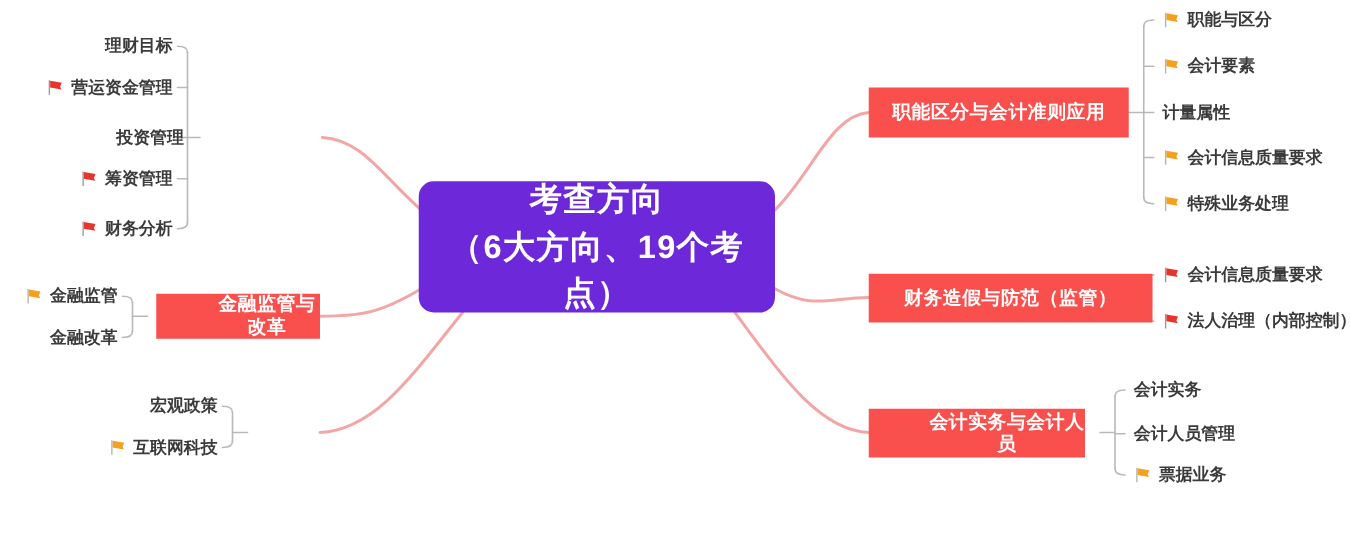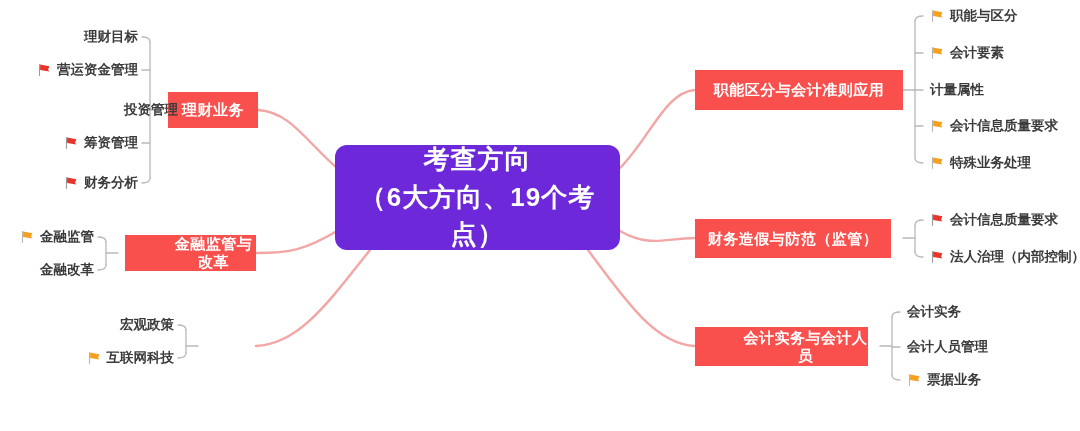--- a/index.html
+++ b/index.html
@@ -147,54 +147,51 @@
       <path d="M 892,347 L 900,347"></path>
       <path d="M 892,375 C 892,379 896,380 900,380"></path>
     </g>
   </svg>
 
   <div class="node center" style="left:335px; top:145px; width:285px; height:105px;">
     <span class="center-line1">考查方向</span>
     <span class="center-line2">（6大方向、19个考点）</span>
   </div>
 
-  <div class="node branch" style="left:168px; top:92px; width:90px; height:36px;">
-    <span>理财业务</span>
-  </div>
 
   <div class="node branch" style="left:125px; top:235px; width:131px; height:36px;padding-left:46px;">
     <span>金融监管与改革</span>
   </div>
 
 
   <div class="node branch" style="left:695px; top:70px; width:208px; height:40px;">
     <span>职能区分与会计准则应用</span>
   </div>
 
-  <div class="node branch" style="left:695px; top:219px; width:196px; height:39px;">
+  <div class="node branch" style="left:695px; top:219px; width:227px; height:39px;">
     <span>财务造假与防范（监管）</span>
   </div>
 
   <div class="node branch" style="left:695px; top:327px; width:173px; height:39px;padding-left:48px;">
     <span>会计实务与会计人员</span>
   </div>
 
   <div class="leaf align-right" style="right:942px; top:30px;">
     <span class="label">理财目标</span>
   </div>
   <div class="leaf align-right" style="right:942px; top:63px;">
     <span class="flag">
       <svg width="14" height="14" viewBox="0 0 14 14">
           <path d="M2.5,1.2 L2.5,12.8" stroke="#9a9a9a" stroke-width="1.1" fill="none"></path>
           <path d="M3.1,1.6 L12.4,3.2 L11.1,6.4 L12.2,8.6 L3.1,7.0 Z" fill="#e8352c"></path>
         </svg>
     </span>
     <span class="label">营运资金管理</span>
   </div>
-  <div class="leaf align-right" style="right:902px; top:103px;">
+  <div class="leaf align-right" style="right:933px; top:103px;">
     <span class="label">投资管理</span>
   </div>
   <div class="leaf align-right" style="right:942px; top:136px;">
     <span class="flag">
       <svg width="14" height="14" viewBox="0 0 14 14">
           <path d="M2.5,1.2 L2.5,12.8" stroke="#9a9a9a" stroke-width="1.1" fill="none"></path>
           <path d="M3.1,1.6 L12.4,3.2 L11.1,6.4 L12.2,8.6 L3.1,7.0 Z" fill="#e8352c"></path>
         </svg>
     </span>
     <span class="label">筹资管理</span>

